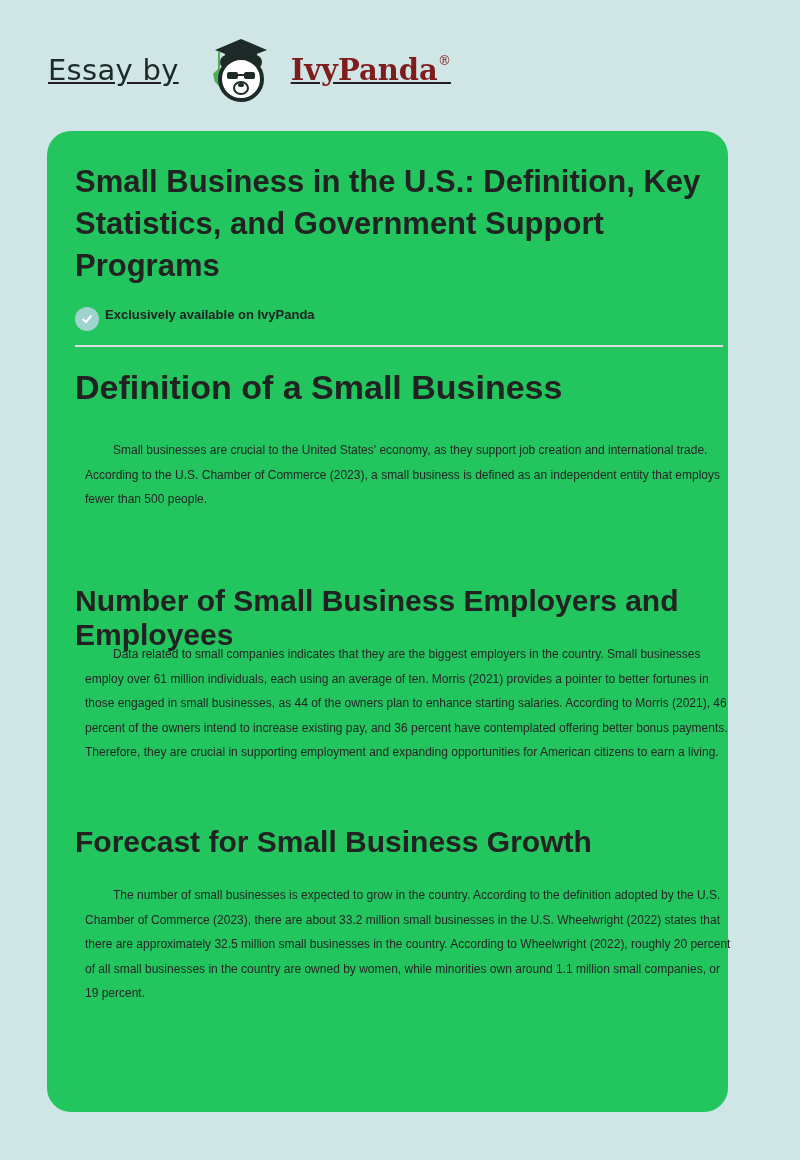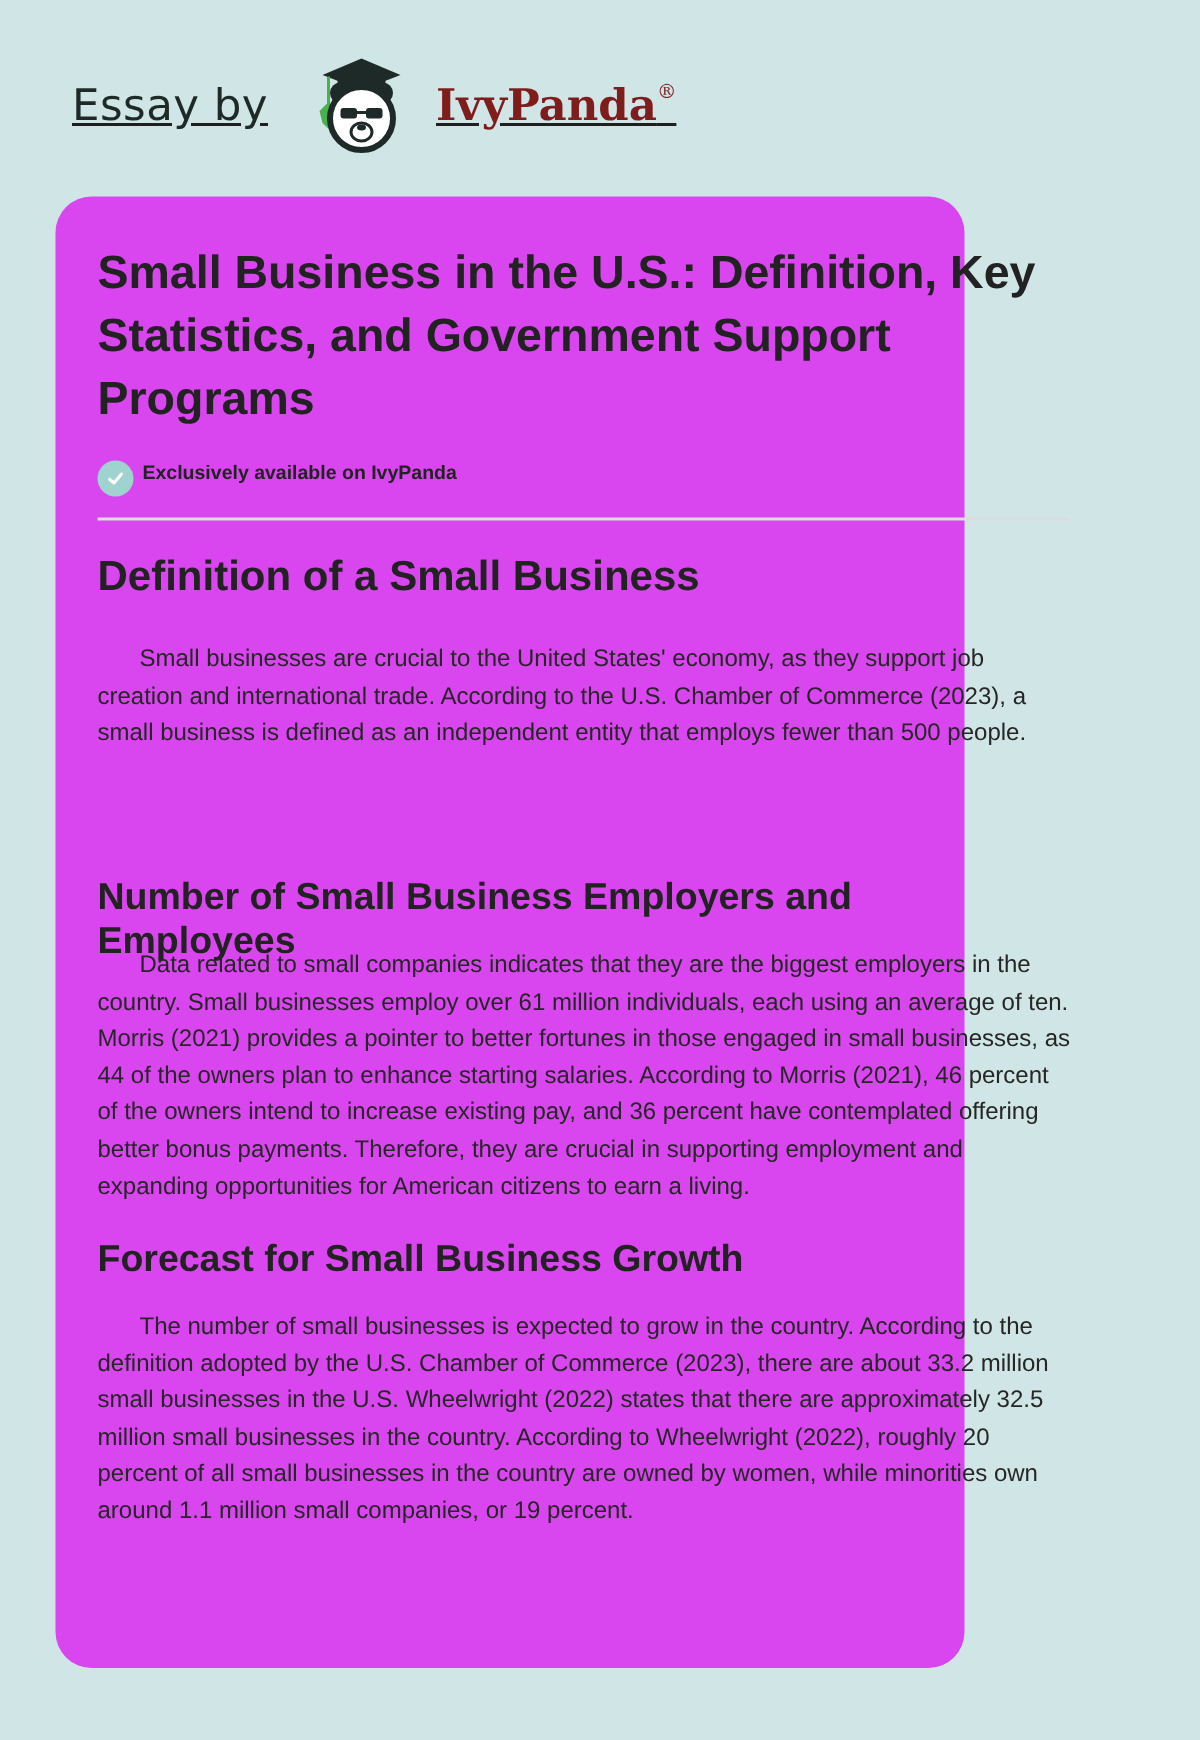--- a/index.html
+++ b/index.html
@@ -20,45 +20,45 @@
     font-size: 29px; color: #1e2a28; letter-spacing: 0.3px;
     margin-right: 18px;
   }
   .logo-mark { width: 88px; height: 72px; margin-right: 6px; }
   .brand {
     font-family: "DejaVu Serif", serif; font-weight: bold;
     font-size: 29px; color: #7f1d1d; position: relative;
   }
   .brand sup { font-size: 13px; position: relative; top: -4px; font-weight: normal; }
   .card {
-    position: absolute; left: 37px; top: 131px;
-    width: 606px; height: 981px;
-    background: #d946ef; border-radius: 24px;
+    position: absolute; left: 47px; top: 131px;
+    width: 681px; height: 981px;
+    background: #22c55e; border-radius: 24px;
   }
   .title {
     position: absolute; left: 28px; top: 30px; width: 650px;
     font-size: 31px; font-weight: bold; line-height: 42px; margin: 0; color: #222;
   }
   .exclusive {
     position: absolute; left: 28px; top: 176px;
     display: flex; align-items: flex-start;
   }
   .check {
     width: 24px; height: 24px; border-radius: 50%; background: #9fd3cf;
     display: flex; align-items: center; justify-content: center; margin-right: 6px;
   }
   .exclusive-text { font-size: 13px; font-weight: bold; color: #222; }
   .divider {
     position: absolute; left: 28px; top: 214px; width: 648px; height: 2px; background: #dcdcdc;
   }
-  .h2 { position: absolute; left: 28px; margin: 0; font-size: 28px; font-weight: bold; color: #222; }
-  .h3 { position: absolute; left: 28px; margin: 0; font-size: 25px; font-weight: bold; color: #222; }
+  .h2 { position: absolute; left: 28px; margin: 0; font-size: 34px; font-weight: bold; color: #222; }
+  .h3 { position: absolute; left: 28px; margin: 0; font-size: 30px; font-weight: bold; color: #222; }
   .para {
-    position: absolute; left: 28px; width: 650px; margin: 0;
-    font-size: 16px; line-height: 24.6px; color: #262626; text-indent: 28px;
+    position: absolute; left: 28px; width: 650px; margin: 10px;
+    font-size: 12px; line-height: 24.6px; color: #262626; text-indent: 28px;
   }
 </style>
 </head>
 <body>
 
 <div class="header">
   <span class="essay-by">Essay by</span>
   <svg class="logo-mark" viewBox="0 0 88 72">
     <polygon points="18,16 44,5 70,16 44,26" fill="#1e2a28"></polygon>
     <rect x="28" y="17" width="32" height="10" fill="#1e2a28"></rect>

